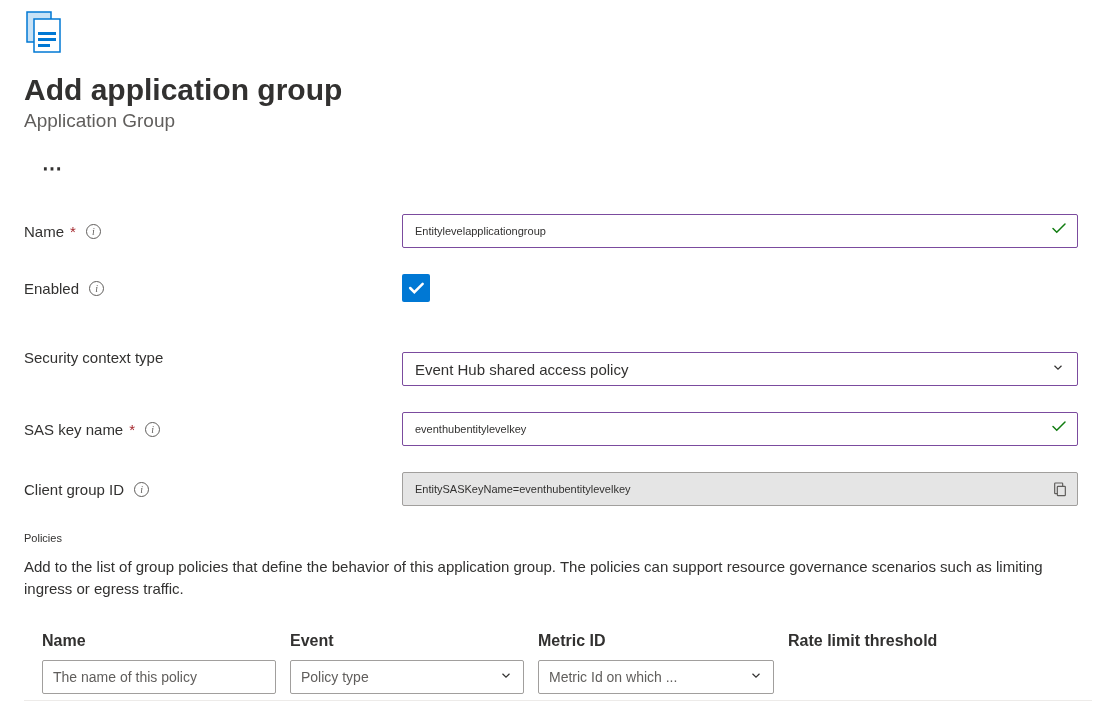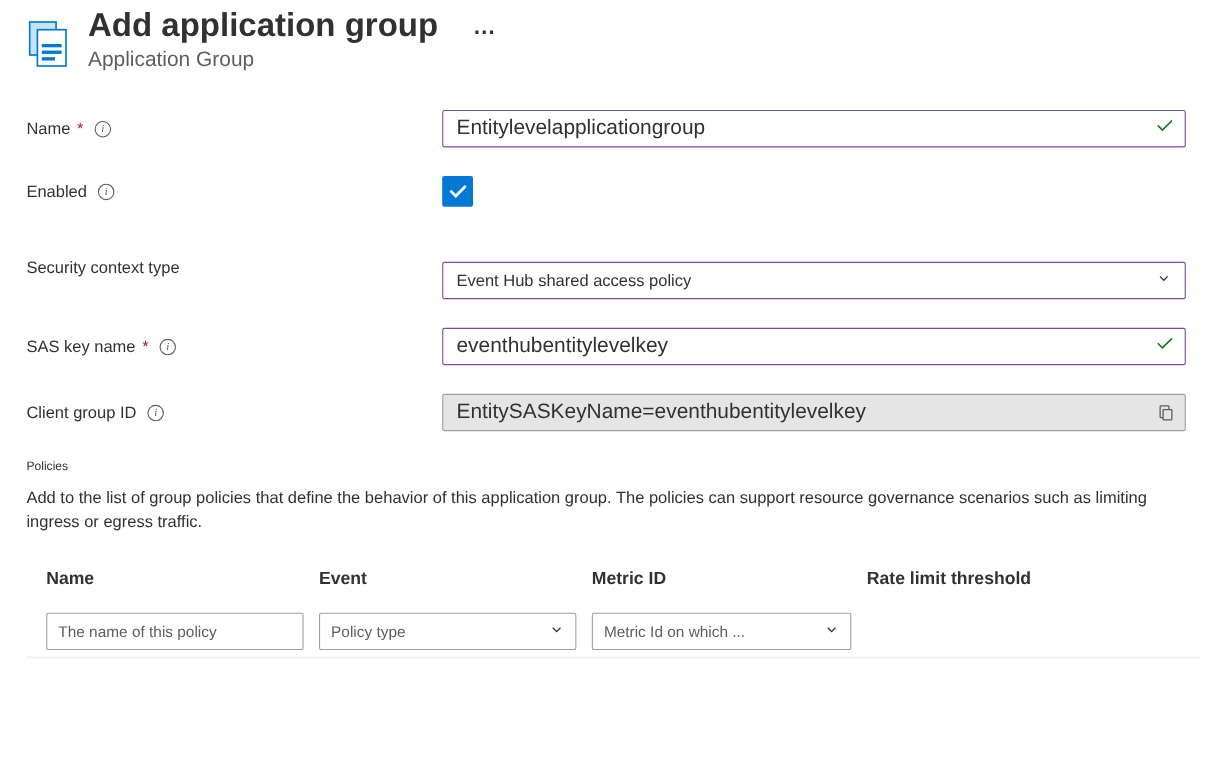--- a/index.html
+++ b/index.html
@@ -10,23 +10,24 @@
     font-size: 14px;
     color: #323130;
     background: #ffffff;
     width: 1116px;
   }
   .page {
     padding: 6px 24px 24px 24px;
   }
   .header {
     display: flex;
-    align-items: flex-end;
+    align-items: flex-start;
     gap: 14px;
     margin-bottom: 34px;
+    flex-direction: column;
   }
   .header-icon {
     width: 42px;
     height: 48px;
     flex-shrink: 0;
     display: flex;
     align-items: center;
     justify-content: center;
     margin-top: 4px;
   }
@@ -85,21 +86,21 @@
     margin-left: 6px;
     font-style: italic;
     font-family: serif;
   }
   .text-input {
     width: 100%;
     height: 34px;
     border: 1px solid #7b4b9e;
     border-radius: 2px;
     padding: 0 36px 0 12px;
-    font-size: 19px;
+    font-size: 11px;
     color: #323130;
     font-family: inherit;
     outline: none;
   }
   .text-input.readonly {
     background: #e5e5e5;
     border: 1px solid #a19f9d;
     color: #323130;
   }
   .input-wrap {
@@ -190,21 +191,20 @@
     border: 1px solid #a19f9d;
     border-radius: 2px;
     padding: 0 10px;
     font-size: 14px;
     color: #605e5c;
     font-family: inherit;
     background: #fff;
     display: flex;
     align-items: center;
     position: relative;
-    margin-top: 11px;
   }
   .pinput::placeholder { color: #605e5c; }
   .pselect .chev {
     position: absolute;
     right: 10px;
     top: 50%;
     transform: translateY(-50%);
   }
   .pselect span.lbl {
     white-space: nowrap;

